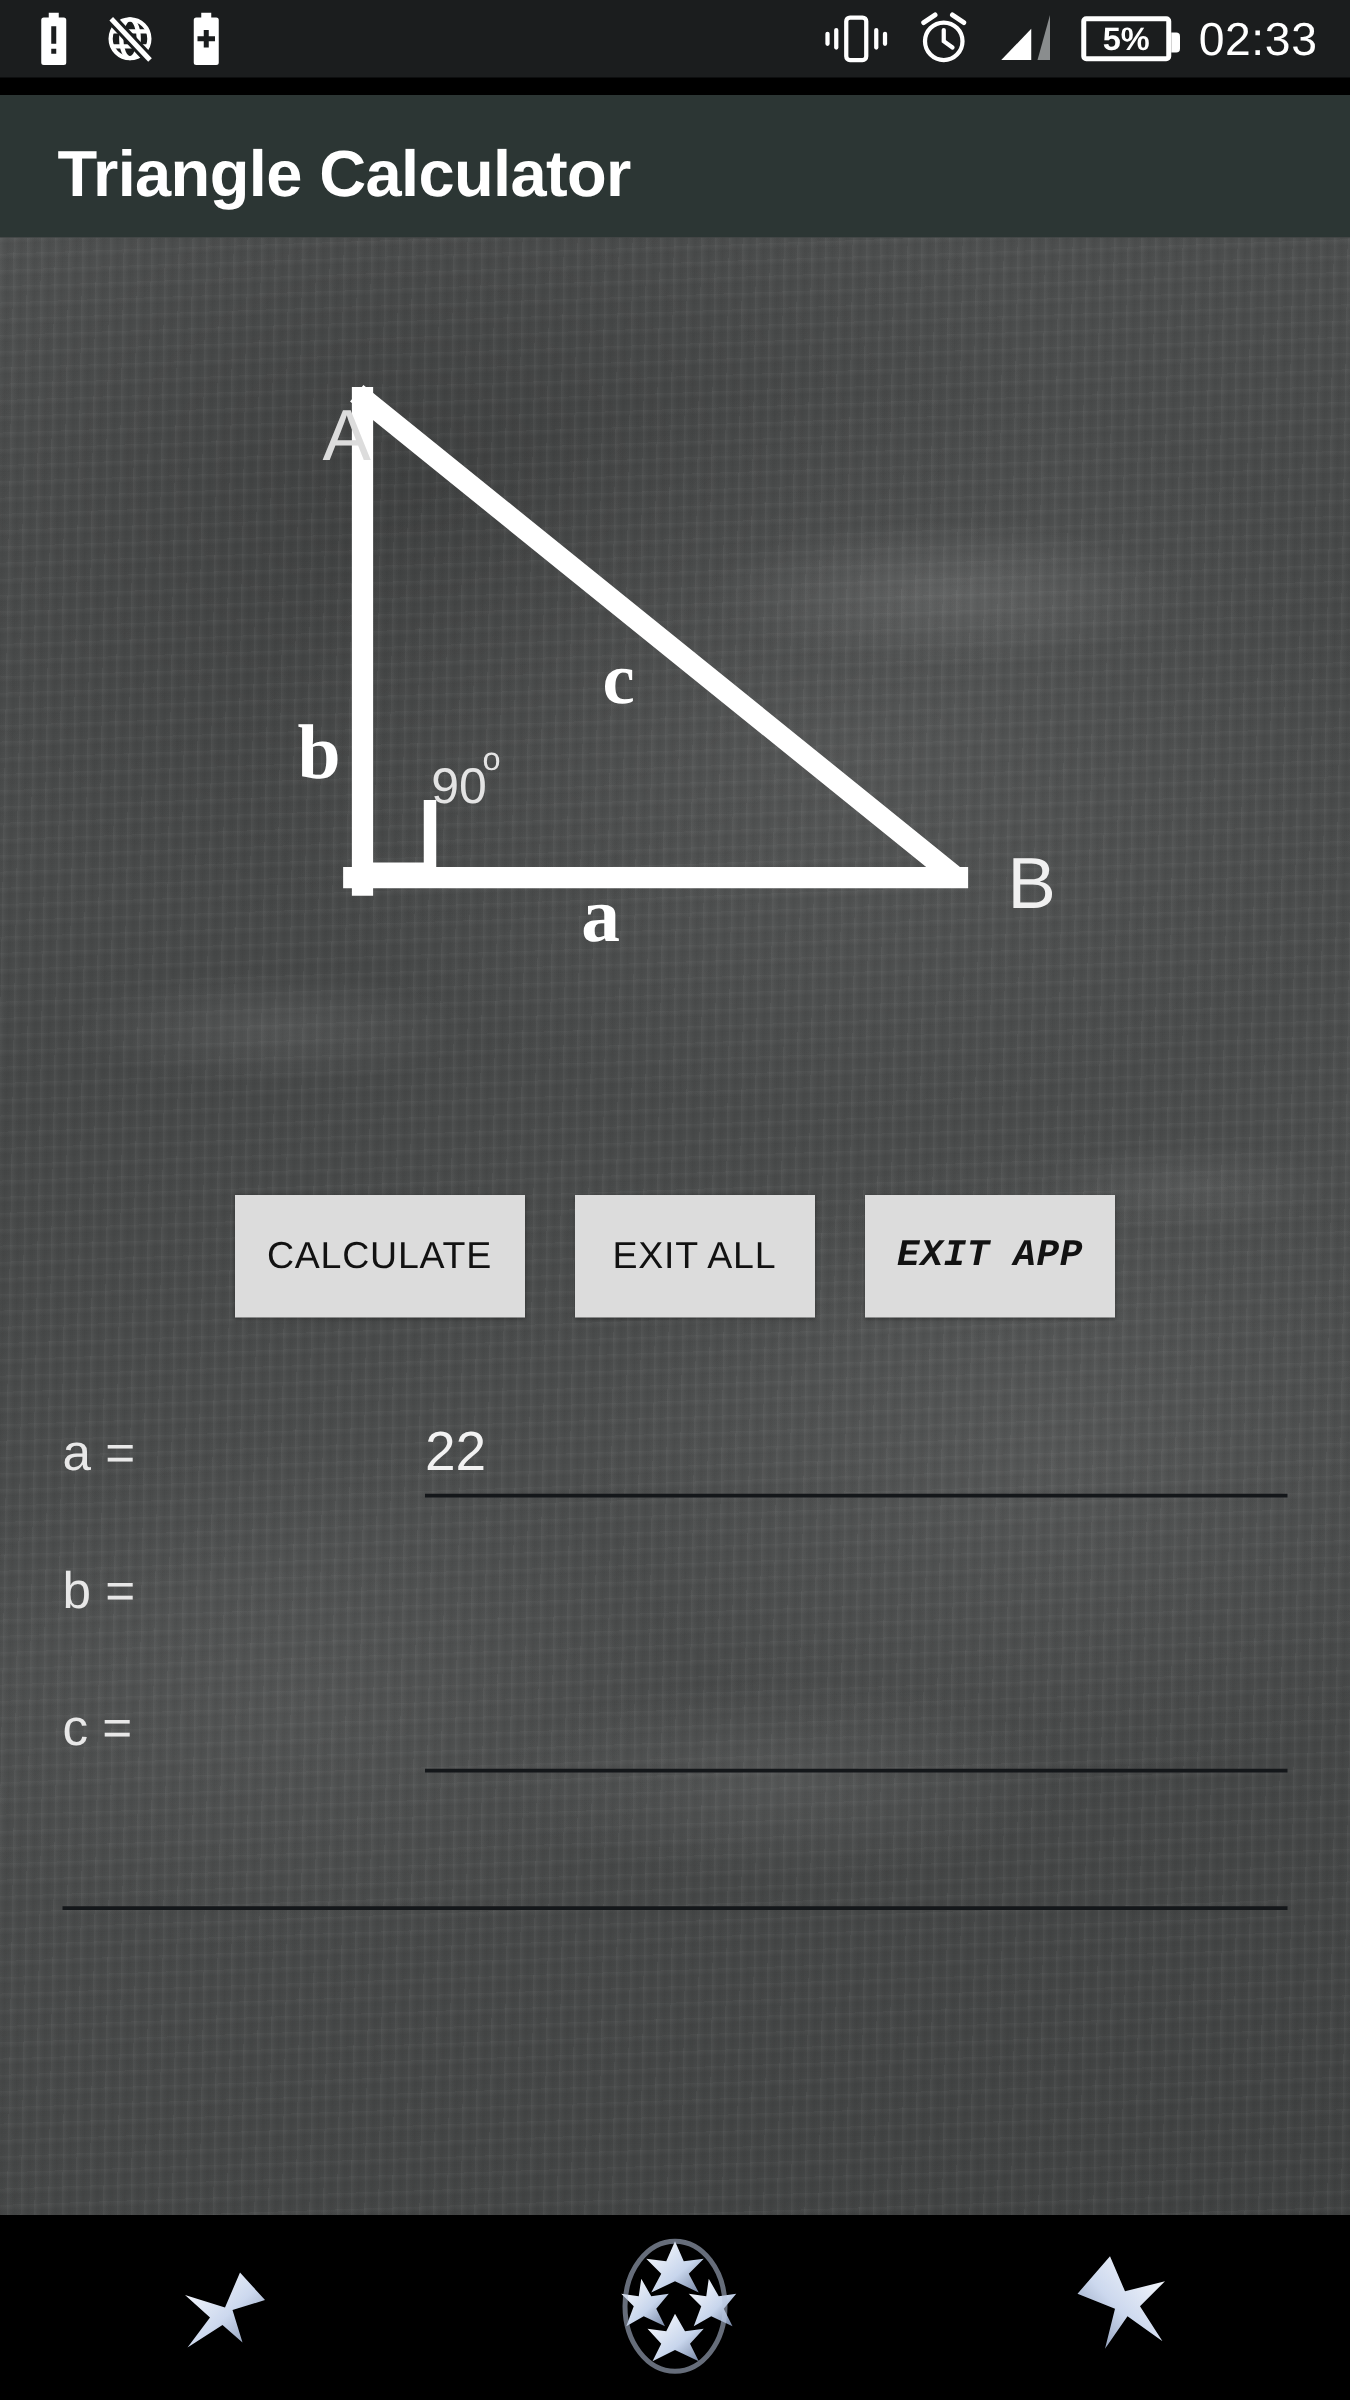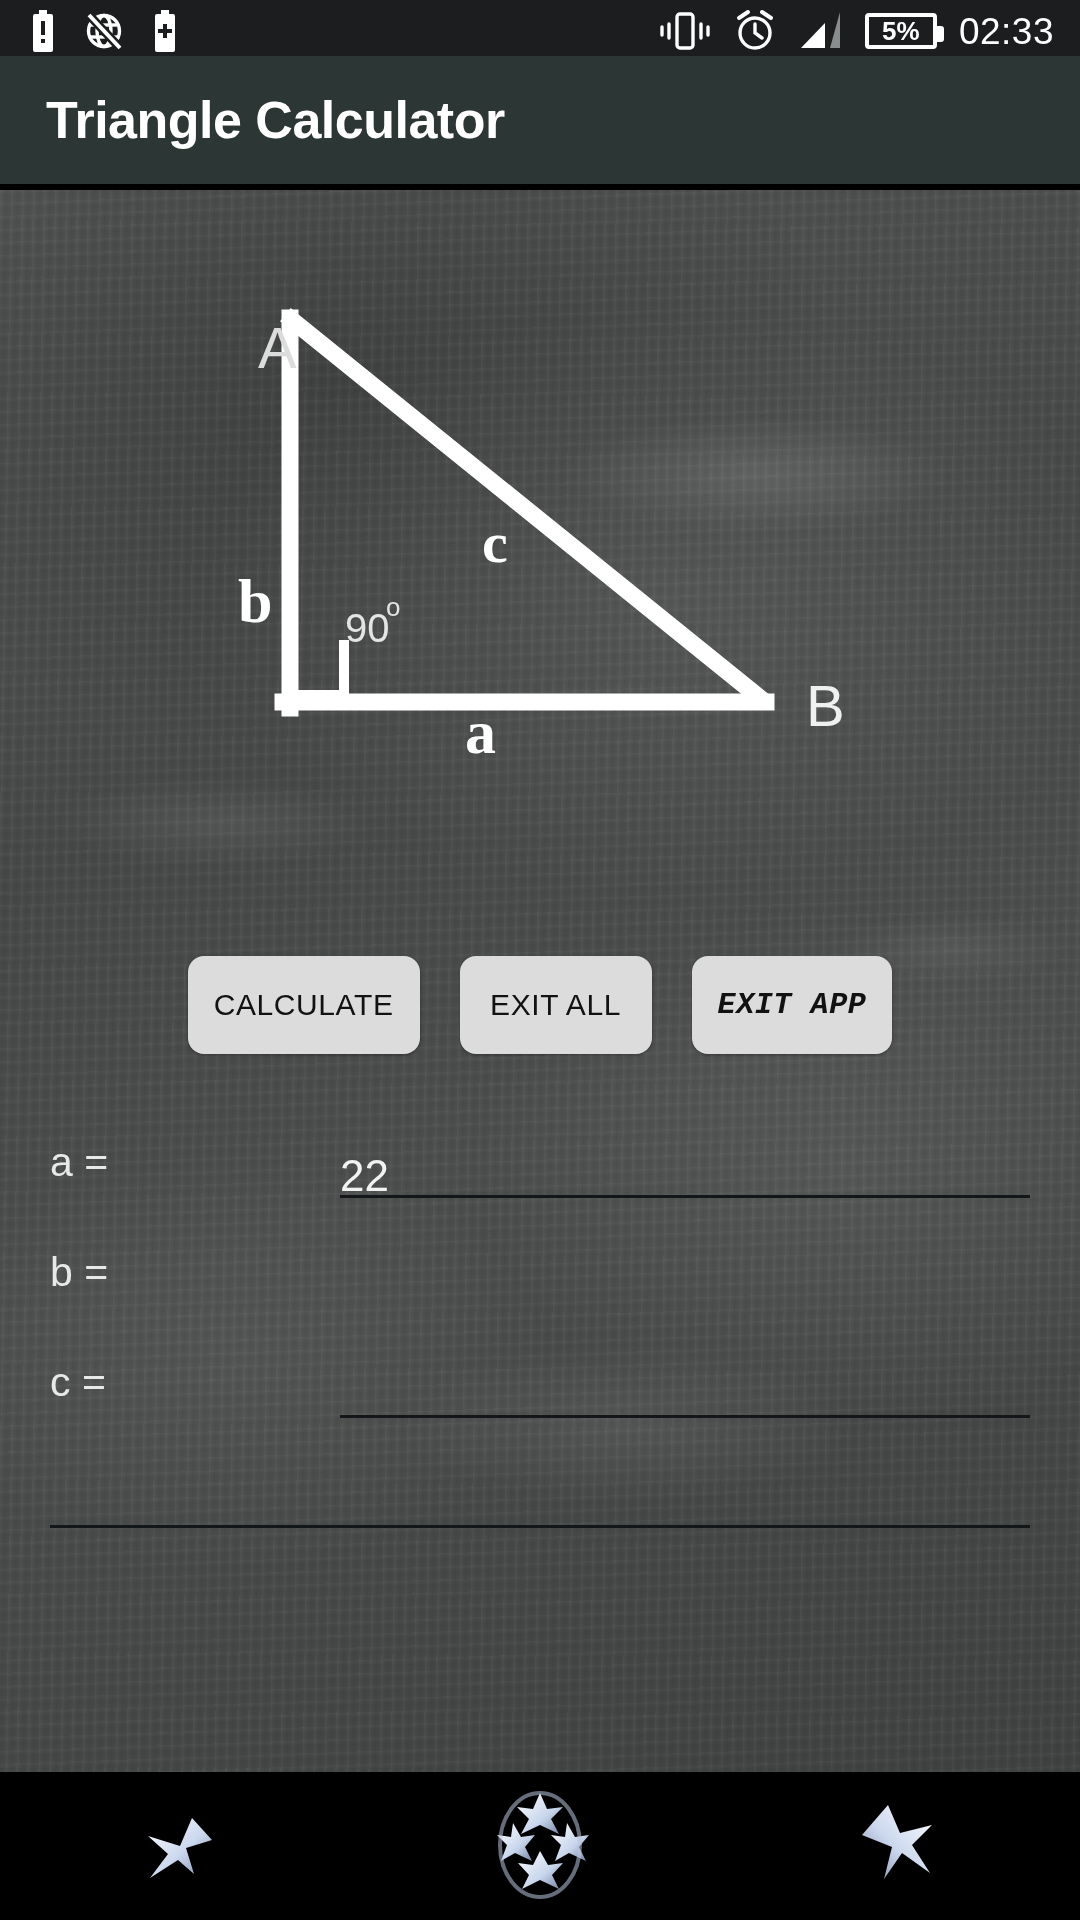--- a/index.html
+++ b/index.html
@@ -25,21 +25,21 @@
     width:72px; height:36px; border:4px solid #ffffff; border-radius:4px;
     position:relative; color:#fff; font-size:26px; font-weight:700;
   }
   .sb-batt:after{
     content:""; position:absolute; right:-11px; top:9px; width:7px; height:16px;
     background:#fff; border-radius:0 3px 3px 0;
   }
 
   
   .appbar {
-    position:absolute; left:0; top:56px; width:1080px; height:128px;
+    position:absolute; left:0; top:76px; width:1080px; height:128px;
     background:#2c3634; display:flex; align-items:center;
   }
   .appbar-title {
     color:#ffffff; font-size:52px; font-weight:700; padding-left:46px;
     letter-spacing:-0.5px; white-space:nowrap;
   }
 
   
   .board {
     position:absolute; left:0; top:190px; width:1080px; height:1582px;
@@ -71,21 +71,21 @@
   
   .diagram { position:absolute; left:0; top:0; width:1080px; height:580px; }
   .diagram svg { display:block; }
 
   
   .btnrow {
     position:absolute; left:0; top:766px; width:1080px;
     display:flex; justify-content:center; align-items:center; gap:40px;
   }
   .btn {
-    background:#dcdcdc; color:#121212; border:none; border-radius:16px;
+    background:#dcdcdc; color:#121212; border:none; border-radius:0;
     font-size:30px; font-weight:400; letter-spacing:0.6px;
     padding:0 26px; height:98px; min-width:192px;
     display:flex; align-items:center; justify-content:center;
     box-shadow:0 1px 3px rgba(0,0,0,0.35);
     font-family:"Liberation Sans", sans-serif;
     white-space:nowrap;
   }
   .btn.italic { font-style:italic; font-weight:700;font-family:Liberation Mono, monospace; }
 
   
@@ -97,21 +97,21 @@
   .flabel {
     color:#e8e8e8; font-size:41px; font-weight:400; white-space:nowrap;
     width:290px; flex:0 0 290px; padding-bottom:12px;
     font-family:"Liberation Sans", sans-serif;
   }
   .finput {
     position:relative; flex:1 1 auto; height:96px;
     display:flex; align-items:flex-end;
   }
   .fvalue {
-    color:#f2f2f2; font-size:44px; line-height:1; padding-bottom:0;
+    color:#f2f2f2; font-size:44px; line-height:1; padding-bottom:14px;
     font-family:"Liberation Sans", sans-serif; white-space:nowrap;
   }
   .fline {
     position:absolute; left:0; right:0; bottom:0; height:3px; background:#14171a;
   }
   .frow.focused .fline { height:6px; background:#f4256e; bottom:0; }
   .caret {
     width:5px; height:72px; background:#f4256e; margin-left:3px; margin-bottom:6px;
     align-self:flex-end;
   }

